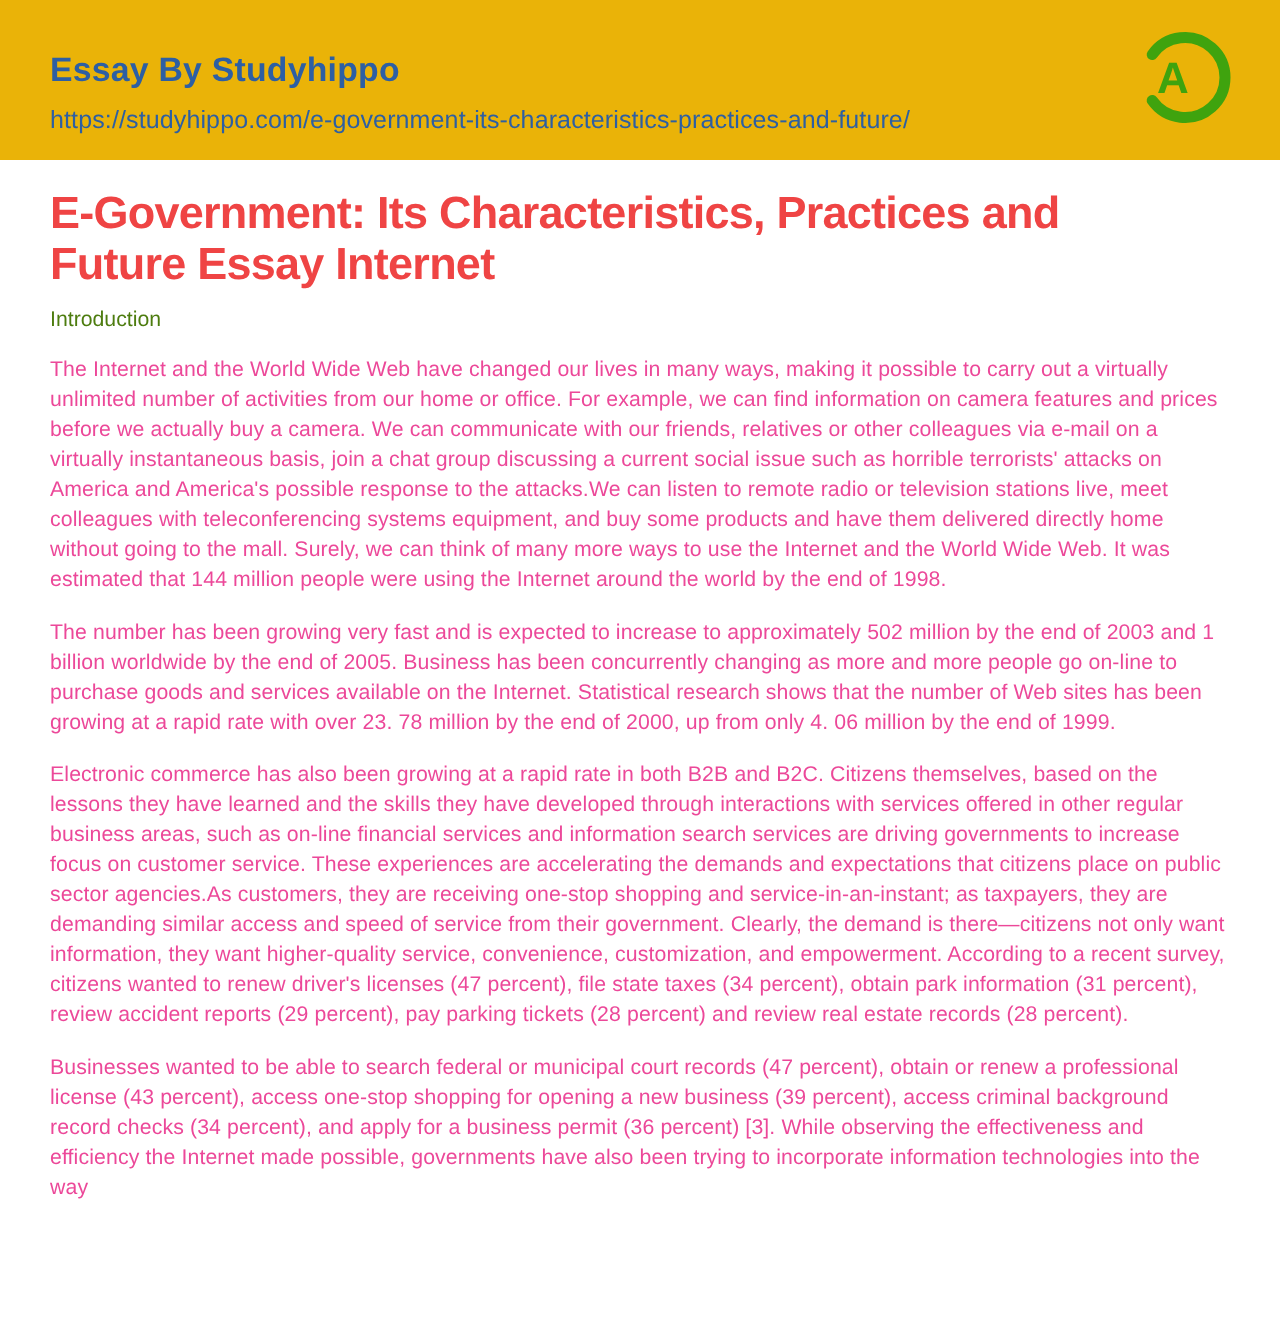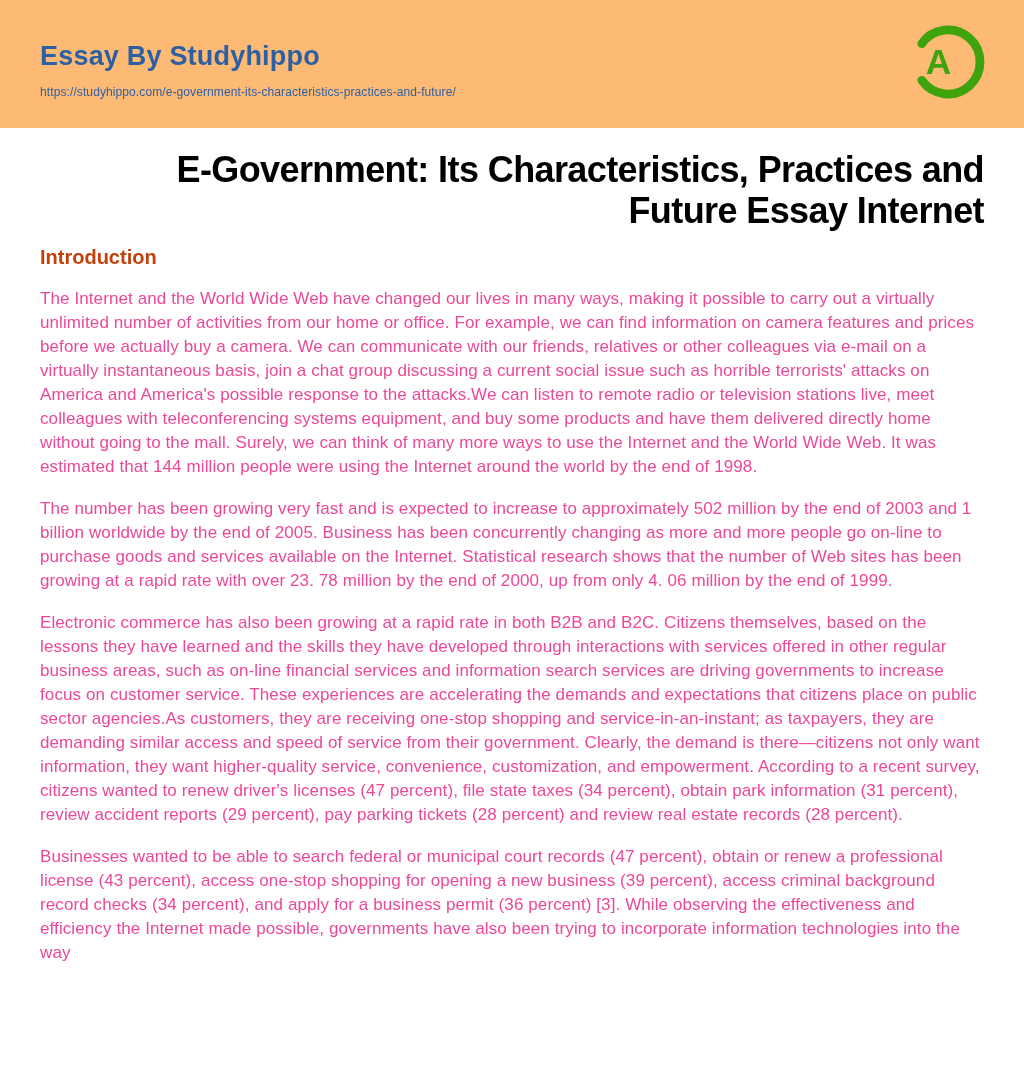--- a/index.html
+++ b/index.html
@@ -13,34 +13,34 @@
     width: 1024px;
     height: 1069px;
     background: #ffffff;
     overflow: hidden;
   }
 
   
   .site-header {
     position: relative;
     height: 128px;
-    background: #fdba74;
+    background: #eab308;
     padding: 0 40px;
   }
   .site-title {
     padding-top: 41px;
     font-size: 27px;
     font-weight: 700;
     color: #2d5fa3;
     letter-spacing: 0.2px;
   }
   .site-url {
     display: inline-block;
     margin-top: 13px;
-    font-size: 12px;
+    font-size: 20px;
     font-weight: 400;
     color: #2d5fa3;
     text-decoration: none;
     letter-spacing: 0.1px;
     cursor: pointer;
   }
   .logo-wrap {
     position: absolute;
     top: 22px;
     right: 36px;
@@ -51,30 +51,28 @@
 
   
   .essay-main {
     padding: 21px 40px 0 40px;
   }
   .essay-title {
     margin: 0;
     font-size: 36px;
     line-height: 41px;
     font-weight: 800;
-    color: #000000;
+    color: #ef4444;
     letter-spacing: -0.6px;
-    text-align: right;
   }
   .essay-title .title-line { display: block; }
   .section-label {
     margin-top: 15px;
-    font-size: 20px;
-    color: #c2410c;
-    font-weight: bold;
+    font-size: 17px;
+    color: #4d7c0f;
   }
   .essay-paragraph {
     margin: 18px 0 0 0;
     font-size: 17px;
     line-height: 24px;
     color: #ec4899;
     letter-spacing: 0.1px;
     max-width: 950px;
   }
 </style>

